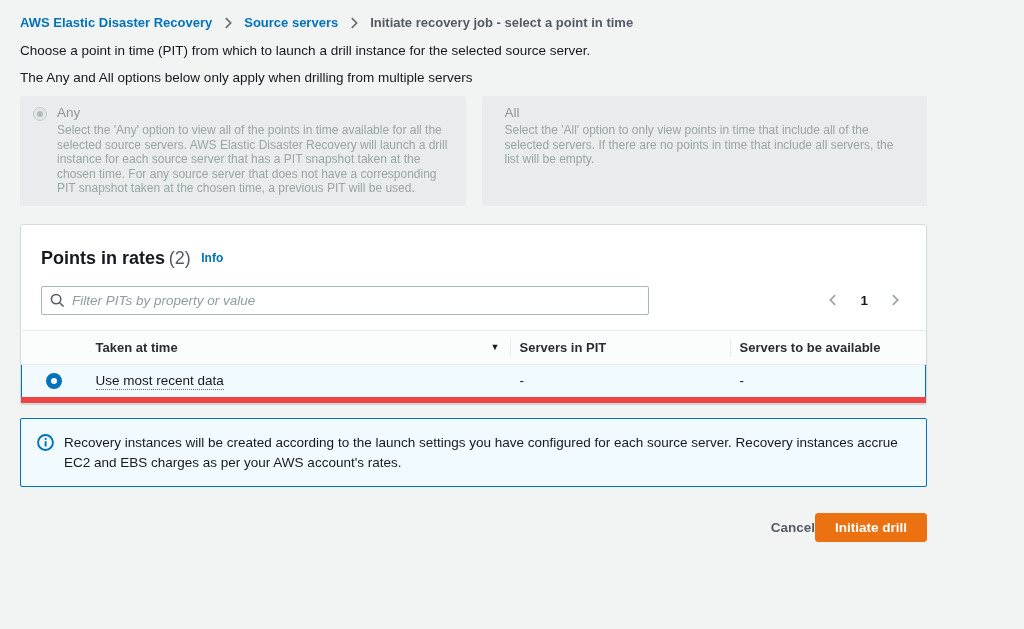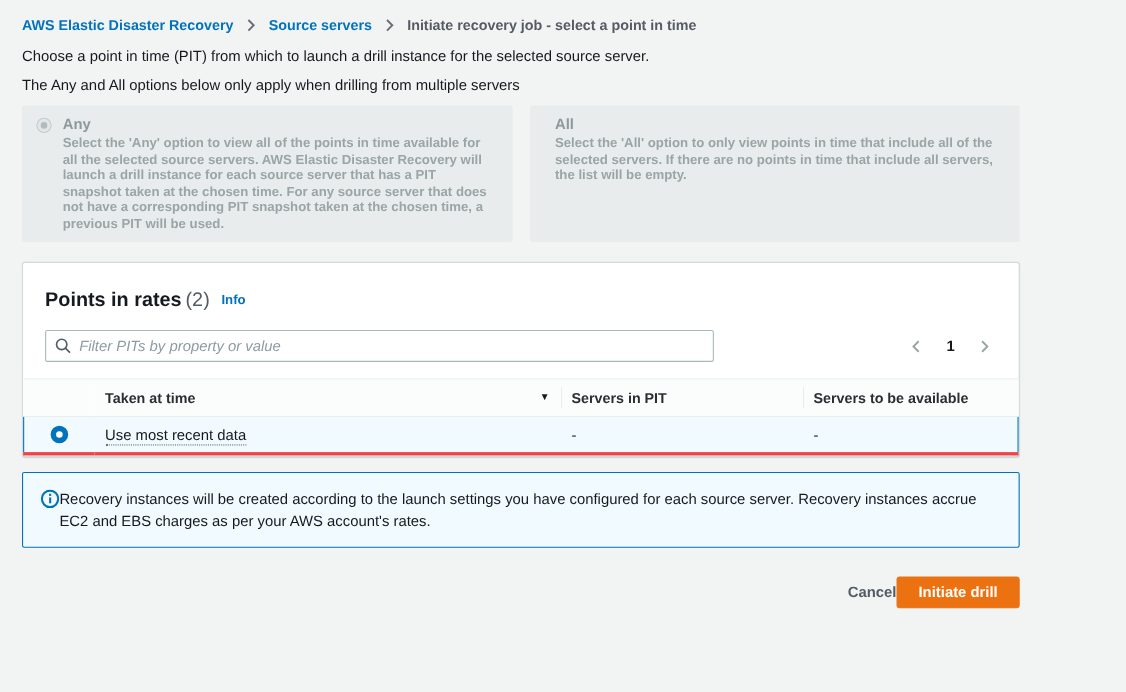--- a/index.html
+++ b/index.html
@@ -19,21 +19,21 @@
   .crumb-sep { display:inline-flex; margin:0 9px; }
   .crumb-current { color:#545b64; }
 
   
   h1.page-title { font-size:28px; font-weight:700; color:#16191f; margin-top:24px; display:inline; letter-spacing:-0.2px; }
   .info-link { color:#0073bb; font-size:12px; font-weight:700; text-decoration:none; vertical-align:2px; margin-left:8px; cursor:pointer; }
   .desc { margin-top:13px; font-size:13.5px; color:#16191f; }
   .note { margin-top:12px; font-size:13.5px; color:#16191f; }
 
   
-  .tiles { display:flex; gap:16px; margin-top:11px;font-weight:bold; }
+  .tiles { display:flex; gap:16px; margin-top:11px; }
   .tile { flex:1; background:#e9ecec; border-radius:2px; padding:9px 14px 10px 13px; min-height:93px; display:flex; gap:10px; }
   .tile-radio-wrap { padding-top:2px; }
   .radio-dis-ring { width:14px; height:14px; border-radius:50%; border:1px solid #c3cbcb; background:#e2e6e6; display:flex; align-items:center; justify-content:center; }
   .radio-dis-ring::after { content:""; width:6px; height:6px; border-radius:50%; background:#b2bcbc; }
   .radio-dis-solid { width:14px; height:14px; border-radius:50%; background:#d4d9d9; }
   .tile-label { font-size:13.5px; color:#8d999a; }
   .tile-desc { font-size:12px; line-height:14.5px; color:#9aa5a6; margin-top:3px; max-width:400px; }
 
   
   .card { margin-top:18px; background:#fff; border:1px solid #d5dbdb; border-radius:3px; box-shadow:0 1px 1px rgba(0,28,36,.15); }
@@ -61,27 +61,27 @@
     font-size:13px; font-weight:700; color:#2a2e33; text-align:left; padding:9px 10px; position:relative; height:34px; }
   .pit-table th.col-radio { width:64px; }
   .pit-table th.col-taken { width:424px; }
   .pit-table th.col-inpit { width:220px; }
   .pit-table th.sep::before { content:""; position:absolute; left:0; top:7px; bottom:7px; width:1px; background:#eaeded; }
   .sort-icon { float:right; font-size:9px; color:#16191f; margin-top:2px; cursor:pointer; }
   .pit-table td { padding:8px 10px; font-size:13.5px; color:#16191f; height:33px; }
   .cell-radio { text-align:center; }
   .radio-on { width:16px; height:16px; border-radius:50%; border:5px solid #0073bb; background:#fff; display:inline-block; vertical-align:middle; }
   .radio-off { width:15px; height:15px; border-radius:50%; border:1px solid #879596; background:#fff; display:inline-block; vertical-align:middle; }
-  tr.row-selected td { background:#f1faff; border-top:1px solid #0073bb; border-bottom:3px solid #ef4444; }
+  tr.row-selected td { background:#f1faff; border-top:1px solid #0073bb; border-bottom:6px solid #ef4444; }
   tr.row-selected td:first-child { border-left:1px solid #0073bb; }
   tr.row-selected td:last-child { border-right:1px solid #0073bb; }
   .tip { border-bottom:1px dotted #687078; padding-bottom:1px; cursor:pointer; }
 
   
-  .alert { margin-top:14px; background:#f1faff; border:1px solid #0073bb; border-radius:2px; padding:13px 16px; display:flex; }
+  .alert { margin-top:14px; background:#f1faff; border:1px solid #0073bb; border-radius:2px; padding:13px 16px; display:flex; gap:10px; }
   .alert-text { font-size:13.5px; line-height:20px; color:#16191f; padding-top:1px; max-width:840px; }
 
   
   .actions { display:flex; justify-content:flex-end; align-items:center; margin-top:26px; }
   .btn-link { background:none; border:none; font-family:"Liberation Sans", sans-serif; font-size:13.5px; font-weight:700; color:#545b64; cursor:pointer; }
   .btn-primary { background:#ec7211; border:1px solid #ec7211; border-radius:3px; color:#fff;
     font-family:"Liberation Sans", sans-serif; font-size:13.5px; font-weight:700; padding:6px 19px; cursor:pointer; }
 </style>
 </head>
 <body>

